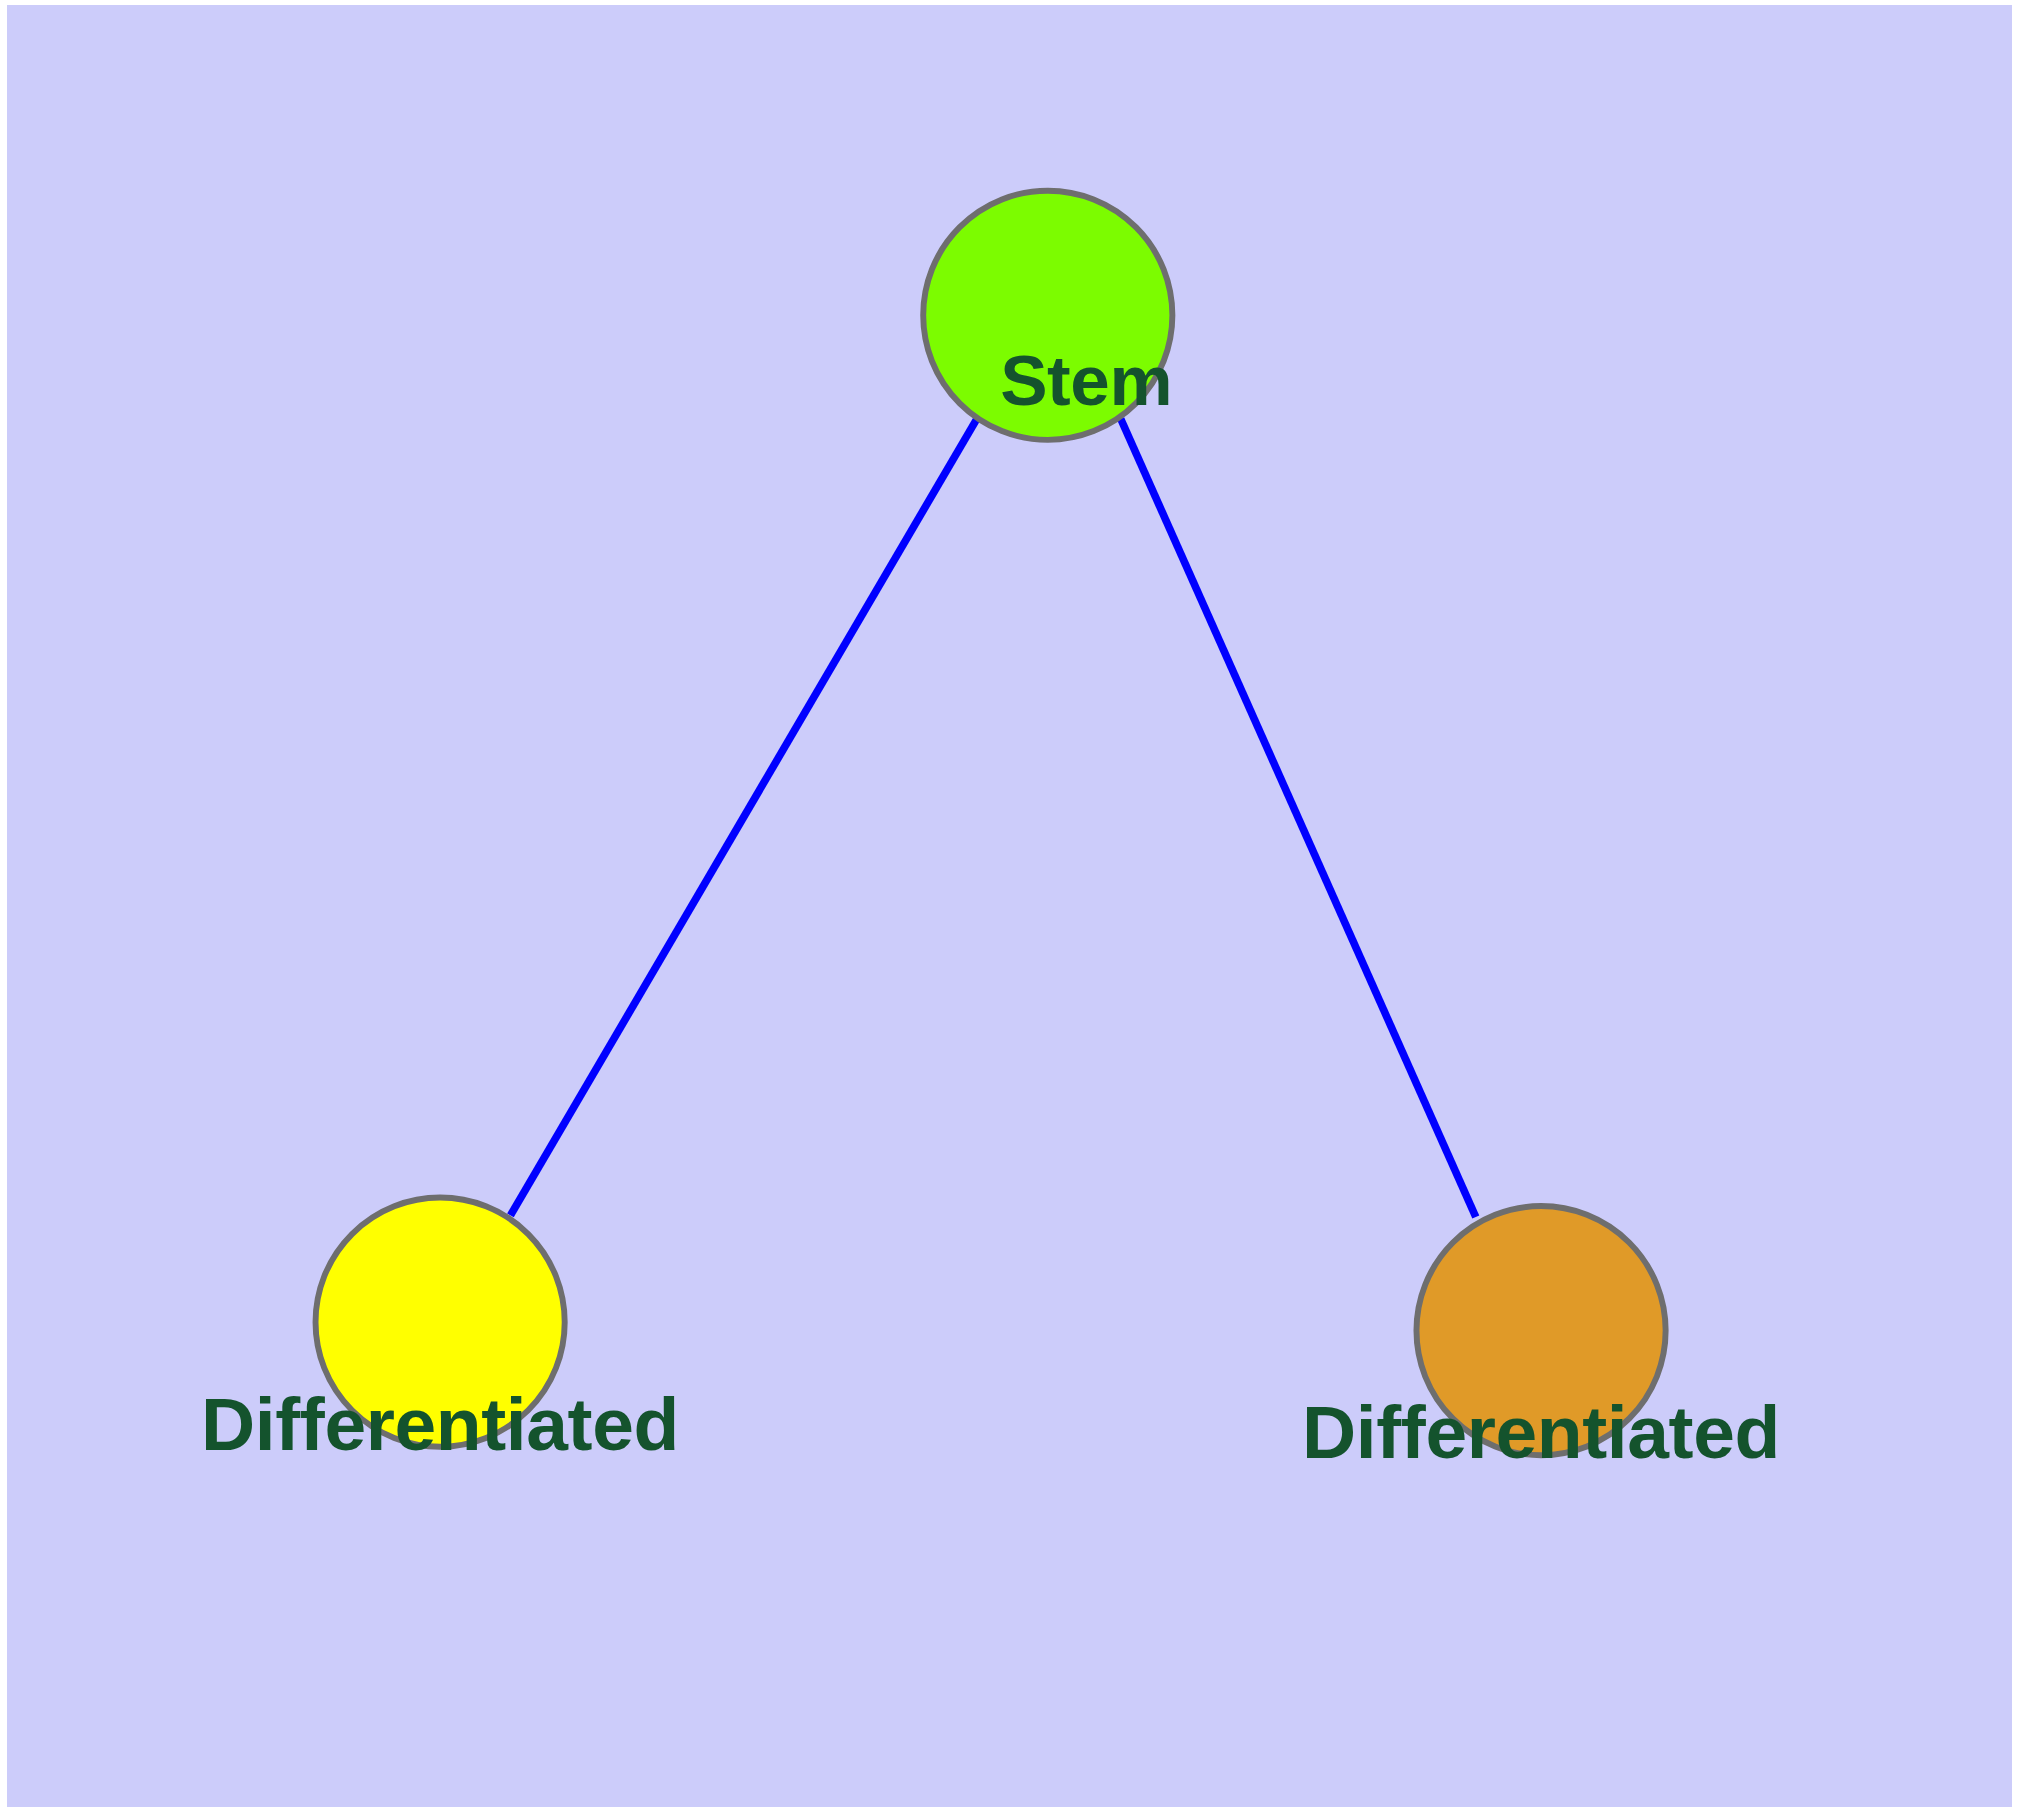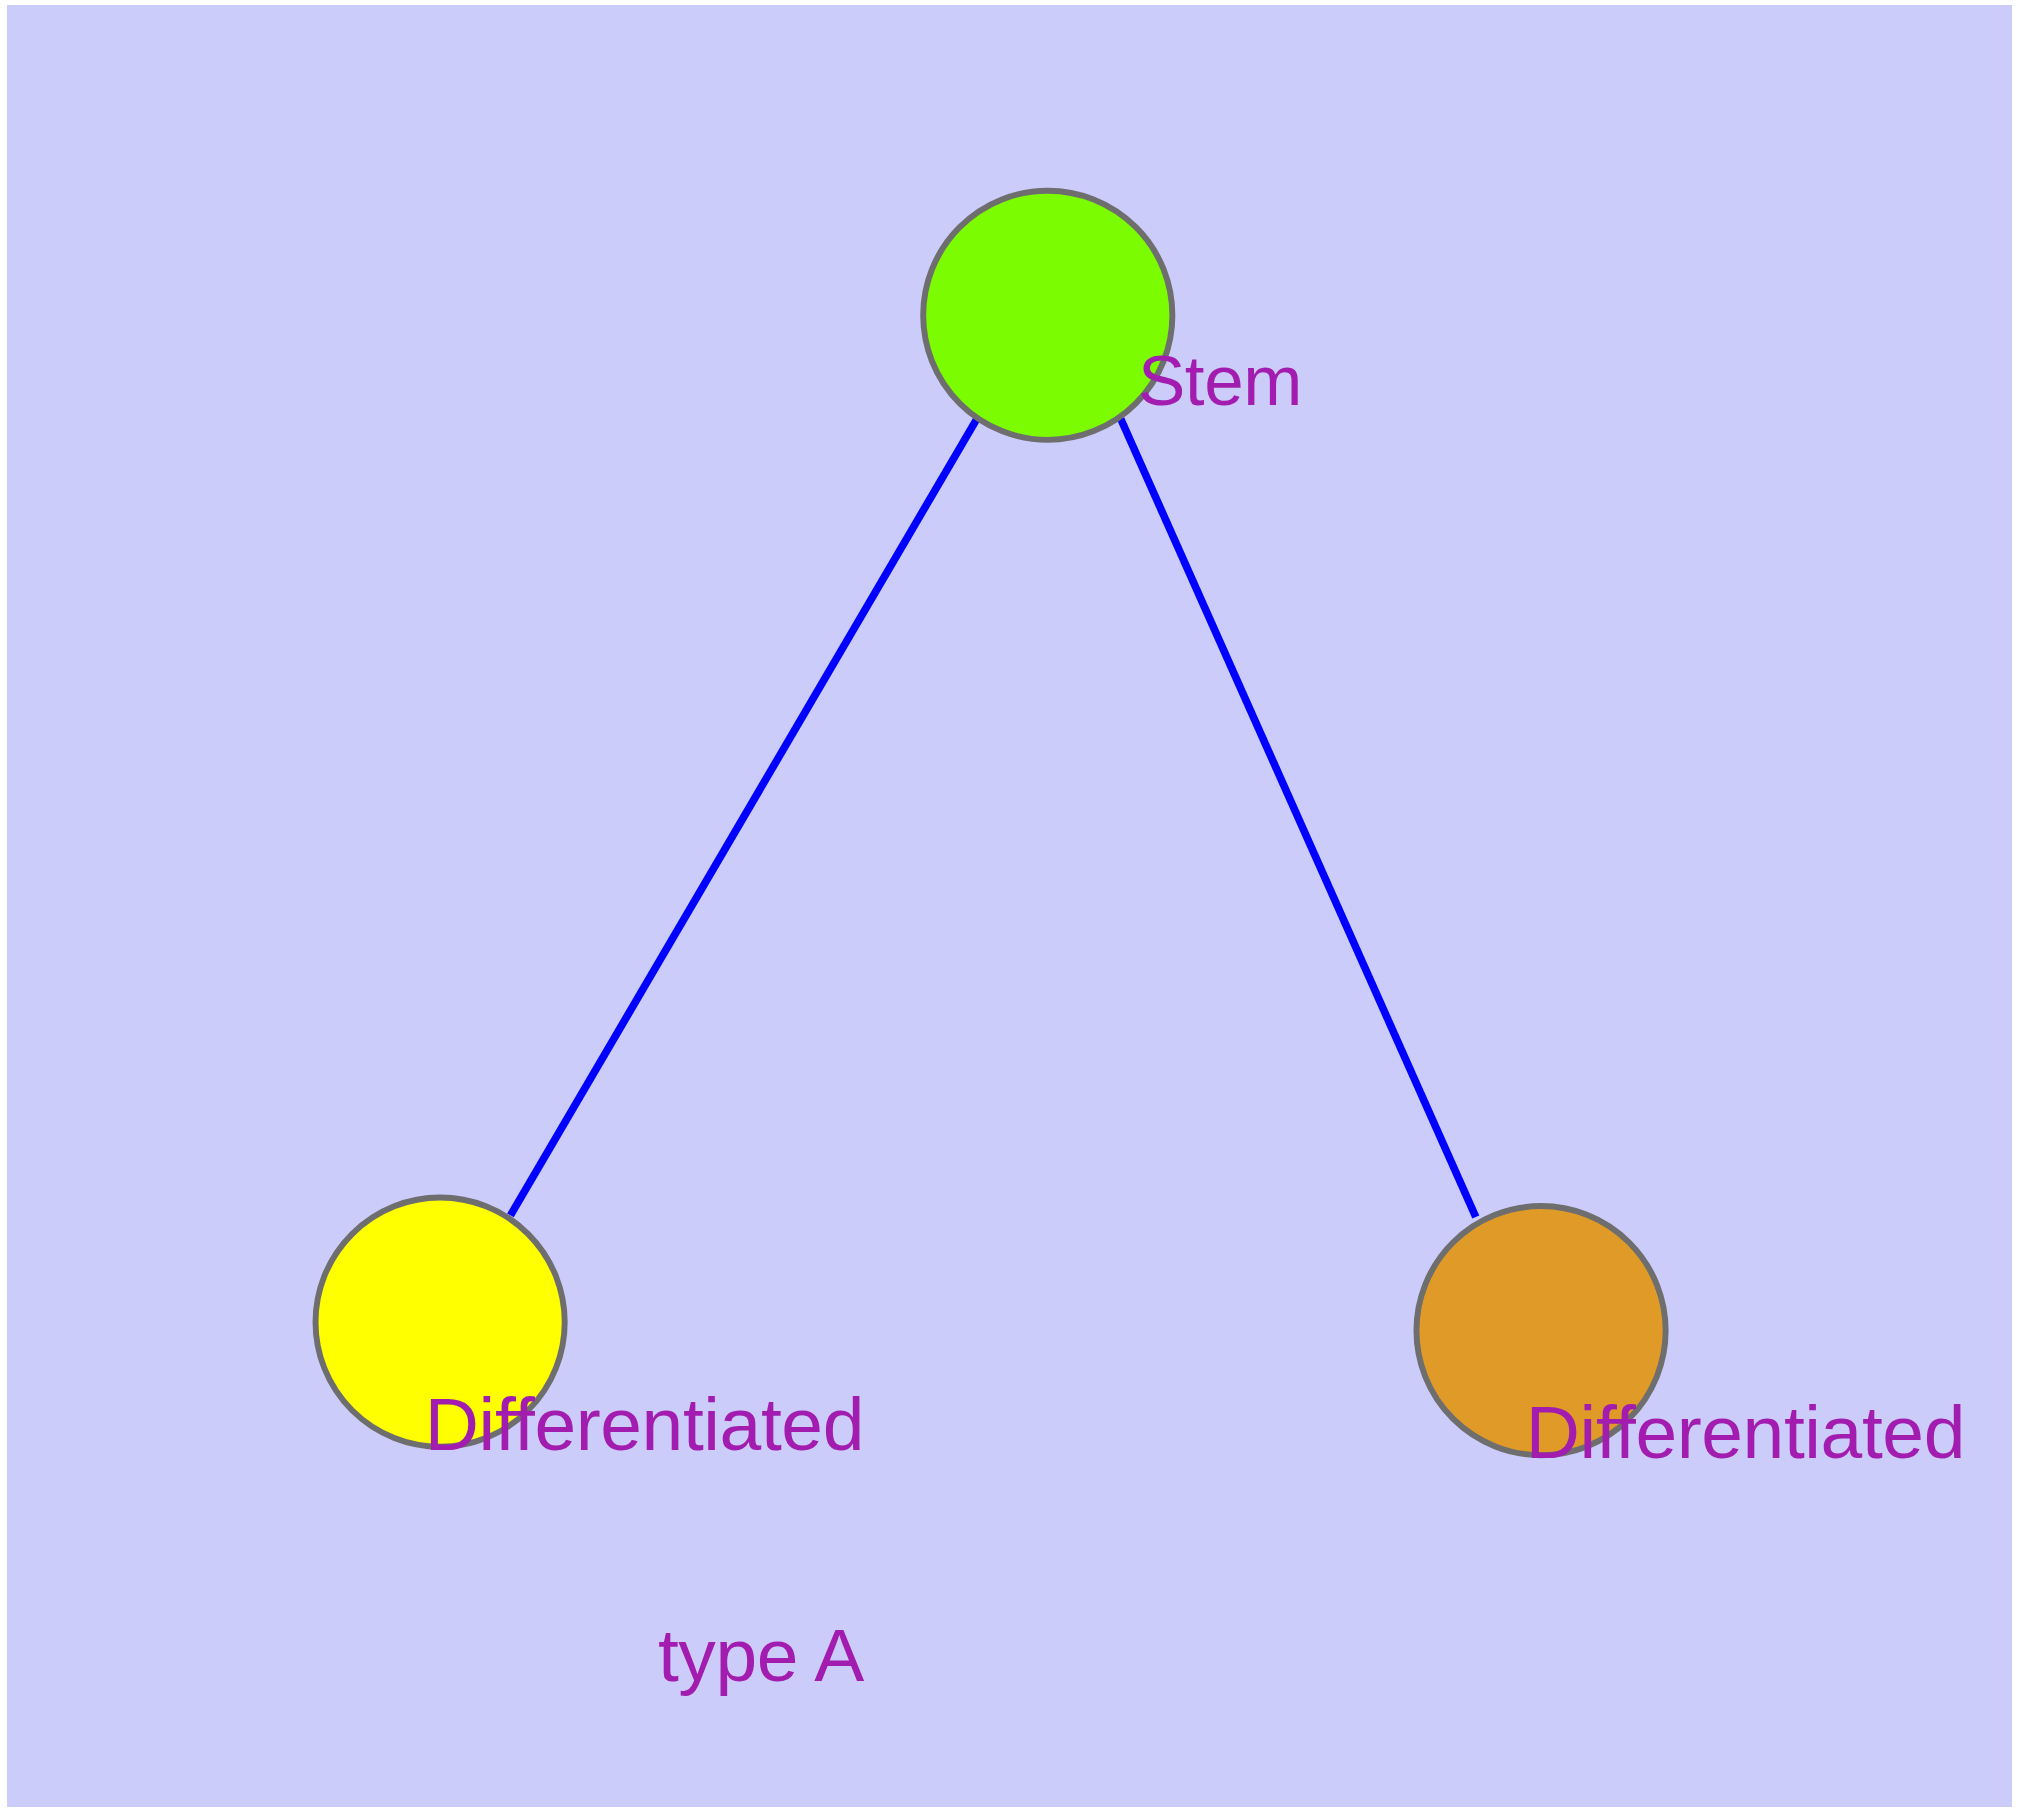--- a/index.html
+++ b/index.html
@@ -36,23 +36,23 @@
     stroke: #6e6e6e;
     stroke-width: 7;
   }
   .edge-line {
     stroke: #0000ff;
     stroke-width: 9;
     stroke-linecap: butt;
   }
   .node-label {
     position: absolute;
-    text-align: right;
-    color: #a21caf;
-    font-weight: normal;
+    text-align: center;
+    color: #14532d;
+    font-weight: bold;
     line-height: 1.03;
     white-space: pre;
     letter-spacing: -0.4px;
     pointer-events: none;
   }
   .label-stem {
     font-size: 71px;
   }
   .label-leaf {
     font-size: 75px;
@@ -74,21 +74,20 @@
     <circle class="node-circle" cx="519" cy="1560" r="147" fill="#ffff00" style="stroke: rgb(110, 110, 110);"></circle>
     <circle class="node-circle" cx="1818" cy="1570" r="147" fill="#e09a28" style="stroke: rgb(110, 110, 110);"></circle>
   </svg>
 
   <div class="node-label label-stem" style="left: 793px; top: 271px; width: 509px;">
     <span>Stem</span>
   </div>
 
   <div class="node-label label-leaf" style="left: 16px; top: 1231px; width: 848px;">
     <div>Differentiated</div>
-    <div>type A</div>
   </div>
 
   <div class="node-label label-leaf" style="left: 1117px; top: 1239px; width: 848px;">
     <div>Differentiated</div>
   </div>
 
 </div>
 
 
 </body></html>

